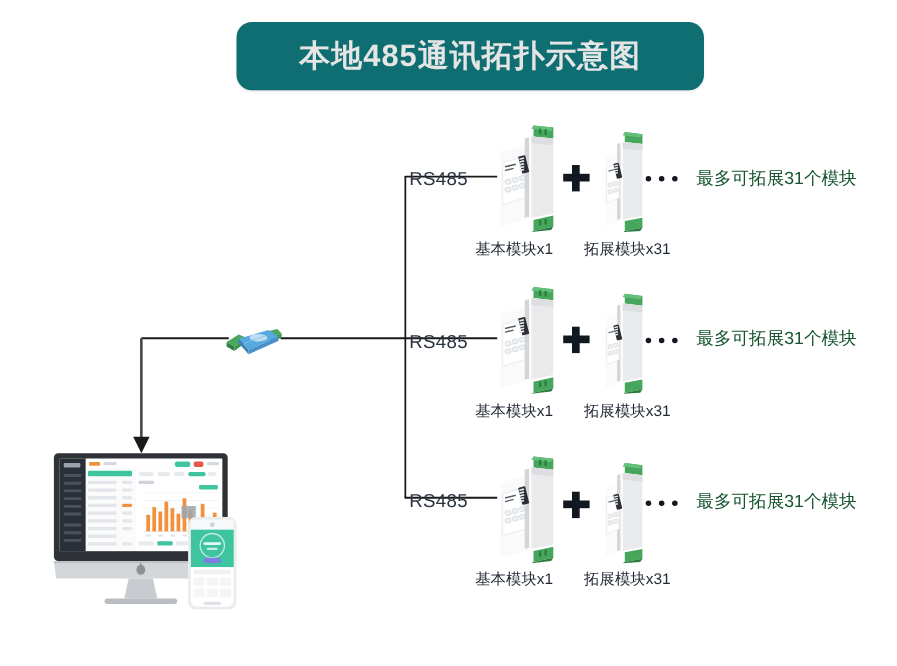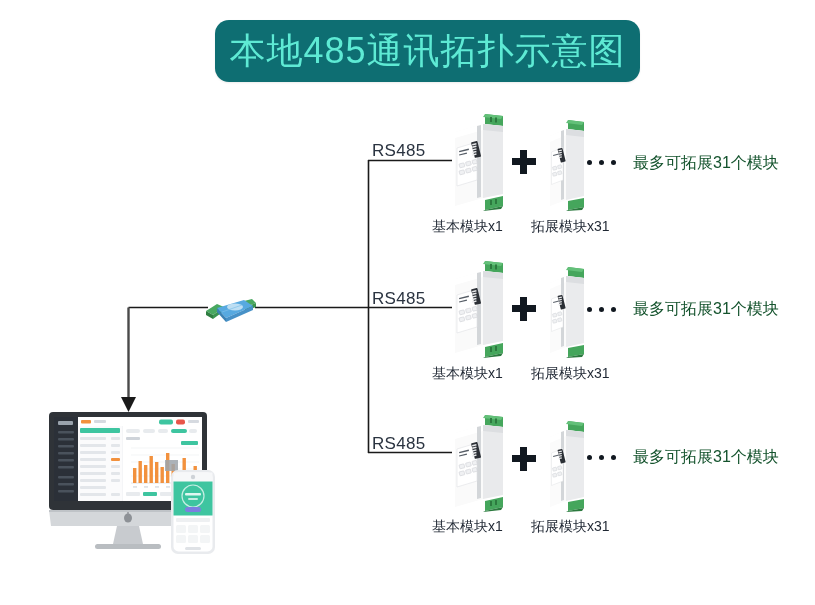--- a/index.html
+++ b/index.html
@@ -31,42 +31,43 @@
     width: 425px;
     height: 62px;
     background: #0e6e72;
     border-radius: 14px;
     display: flex;
     align-items: center;
     justify-content: center;
     box-shadow: 0 1px 2px rgba(0,0,0,0.08);
   }
   #title-text {
-    color: #5eead4;
-    font-size: 36px;
+    color: #e5e5e5;
+    font-size: 28px;
     letter-spacing: 1px;
     line-height: 1;
     white-space: nowrap;
-    font-weight: 400;
+    font-weight: 700;
   }
 
   
   #lines {
     position: absolute;
     left: 0; top: 0;
     width: 815px; height: 605px;
     pointer-events: none;
   }
   .rs485-label {
     position: absolute;
     font-size: 17px;
     color: #2a3340;
     white-space: nowrap;
     line-height: 1;
     letter-spacing: 0.3px;
+    margin-top: 12px;
   }
   .module-caption {
     position: absolute;
     font-size: 14px;
     color: #1f2733;
     white-space: nowrap;
     line-height: 1;
   }
   .expand-note {
     position: absolute;

